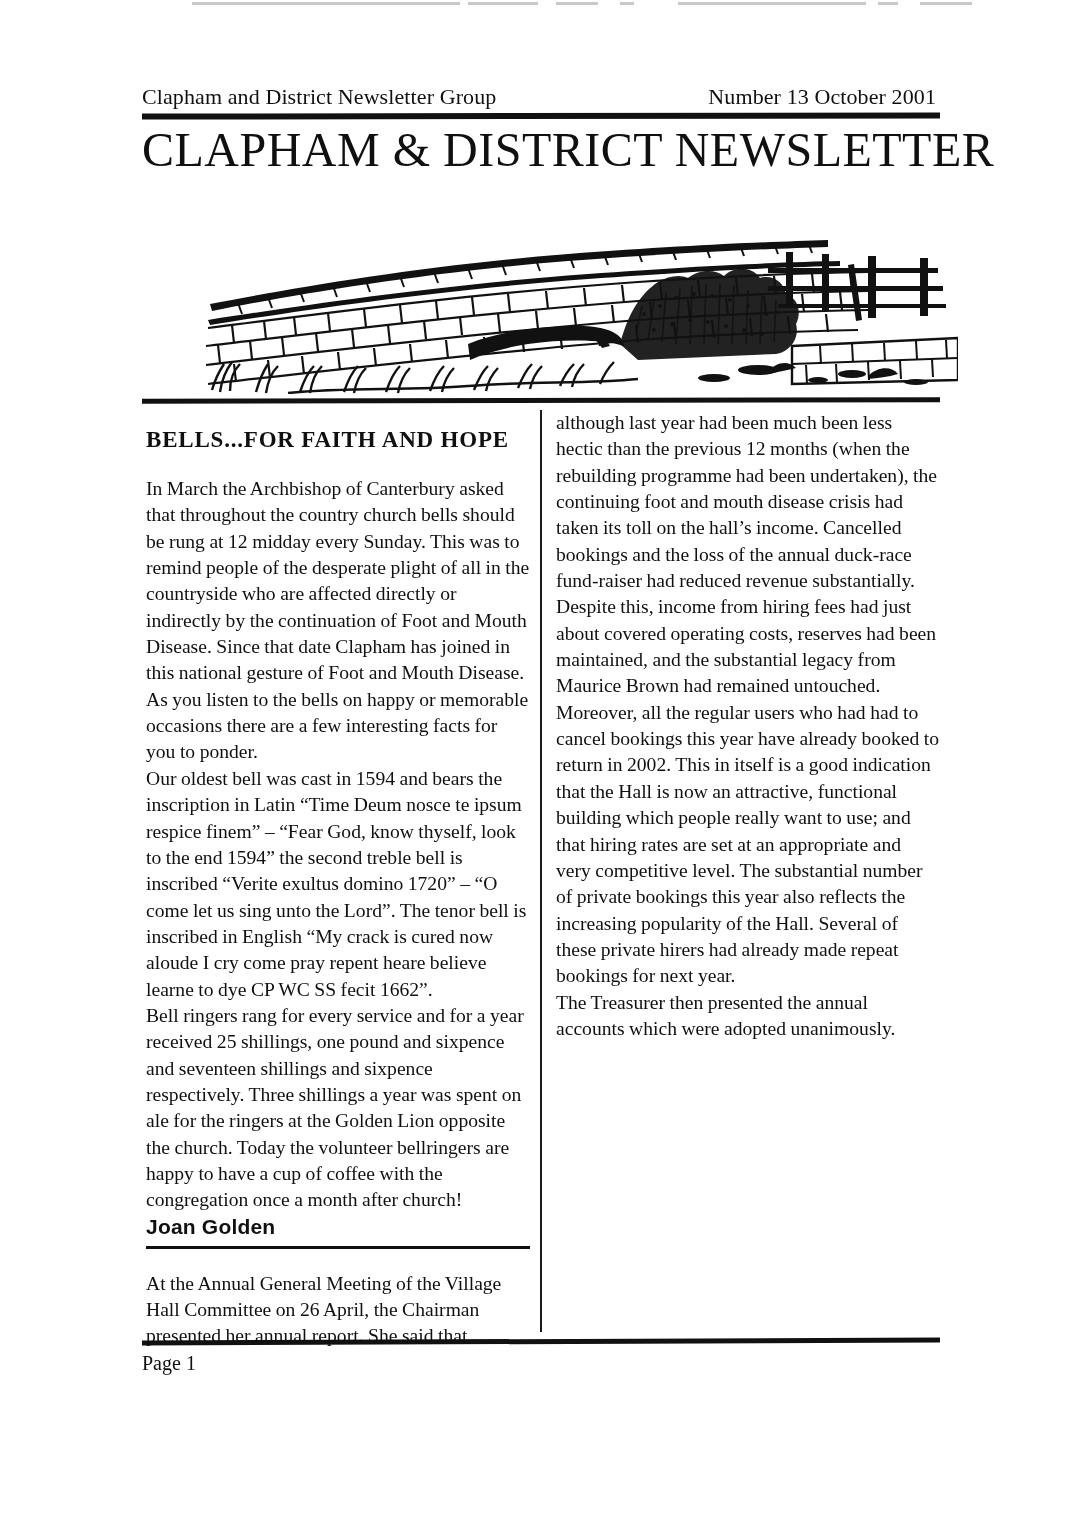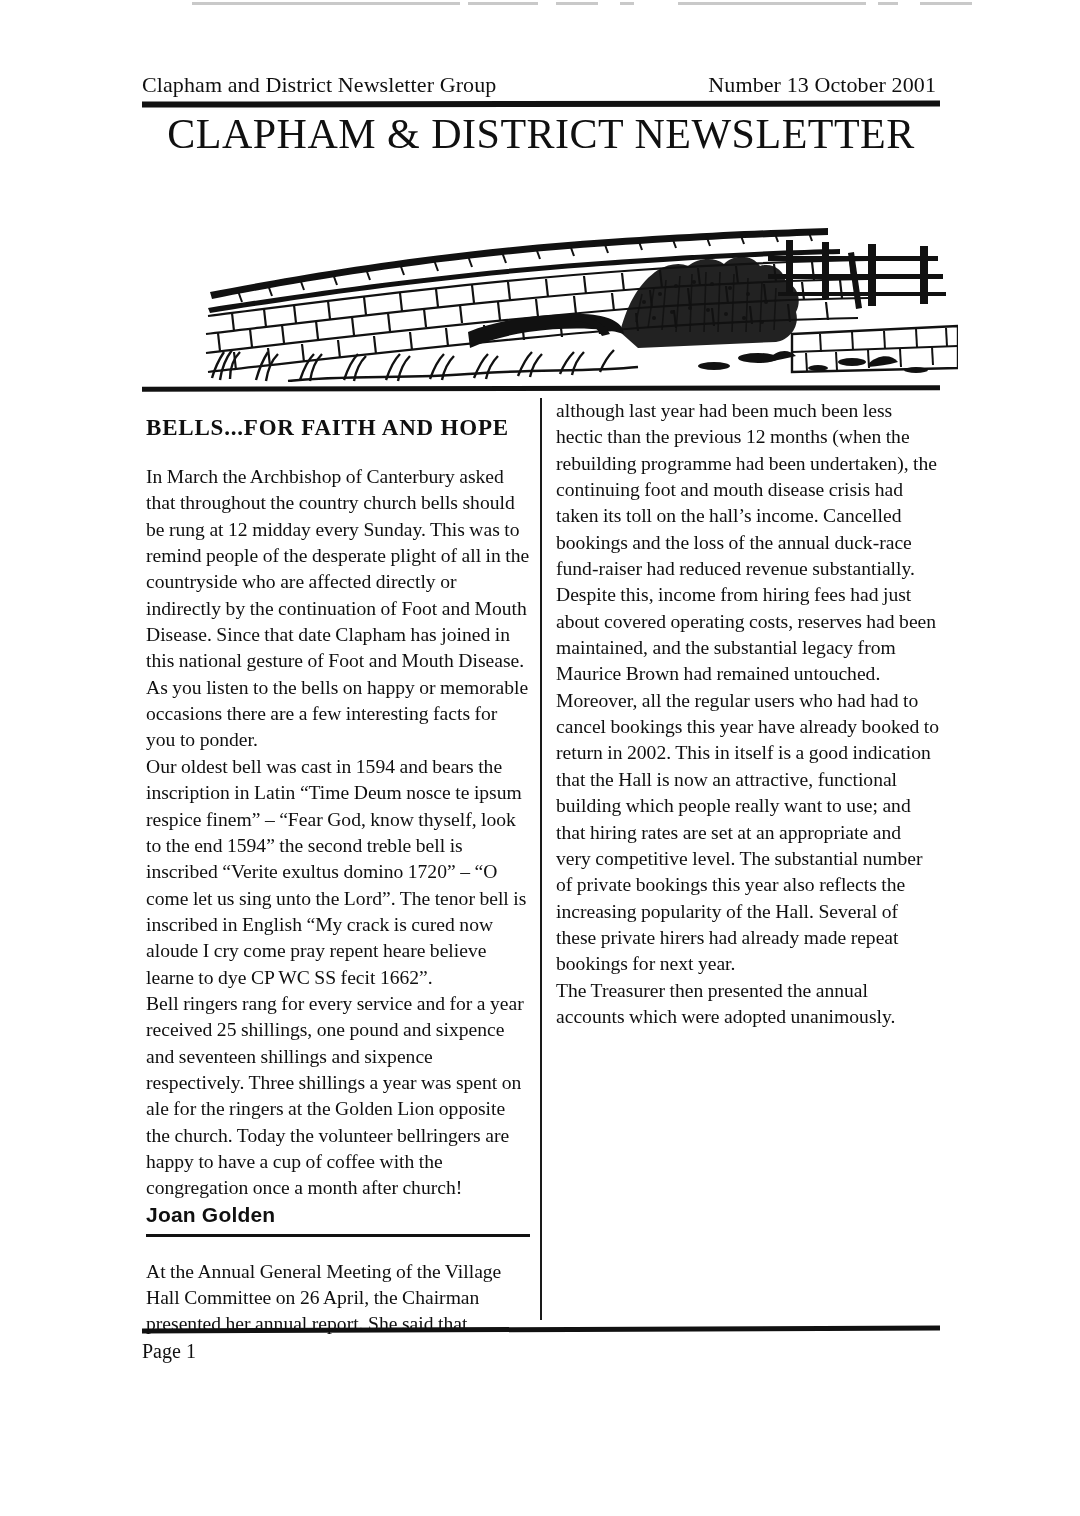--- a/index.html
+++ b/index.html
@@ -33,21 +33,21 @@
   .sa1 { left: 192px; width: 268px; background: #9a9a9a; }
   .sa2 { left: 468px; width: 70px; }
   .sa3 { left: 556px; width: 42px; }
   .sa4 { left: 620px; width: 14px; }
   .sa5 { left: 678px; width: 188px; }
   .sa6 { left: 878px; width: 20px; }
   .sa7 { left: 920px; width: 52px; }
 
   .page {
     position: absolute;
-    left: 0; top: 0;
+    left: 0; top: 12px;
     width: 1080px;
     height: 1108px;
   }
 
   
   .masthead {
     position: absolute;
     left: 142px;
     top: 72px;
     width: 798px;
@@ -68,21 +68,21 @@
     margin-top: 3px;
     transform: rotate(-0.08deg);
   }
 
   .newsletter-title {
     position: absolute;
     left: 0;
     top: 38px;
     width: 798px;
     text-align: center;
-    font-size: 42px;
+    font-size: 48px;
     letter-spacing: 0.5px;
     white-space: nowrap;
   }
 
   
   .illustration {
     position: absolute;
     left: 168px;
     top: 182px;
     width: 790px;

